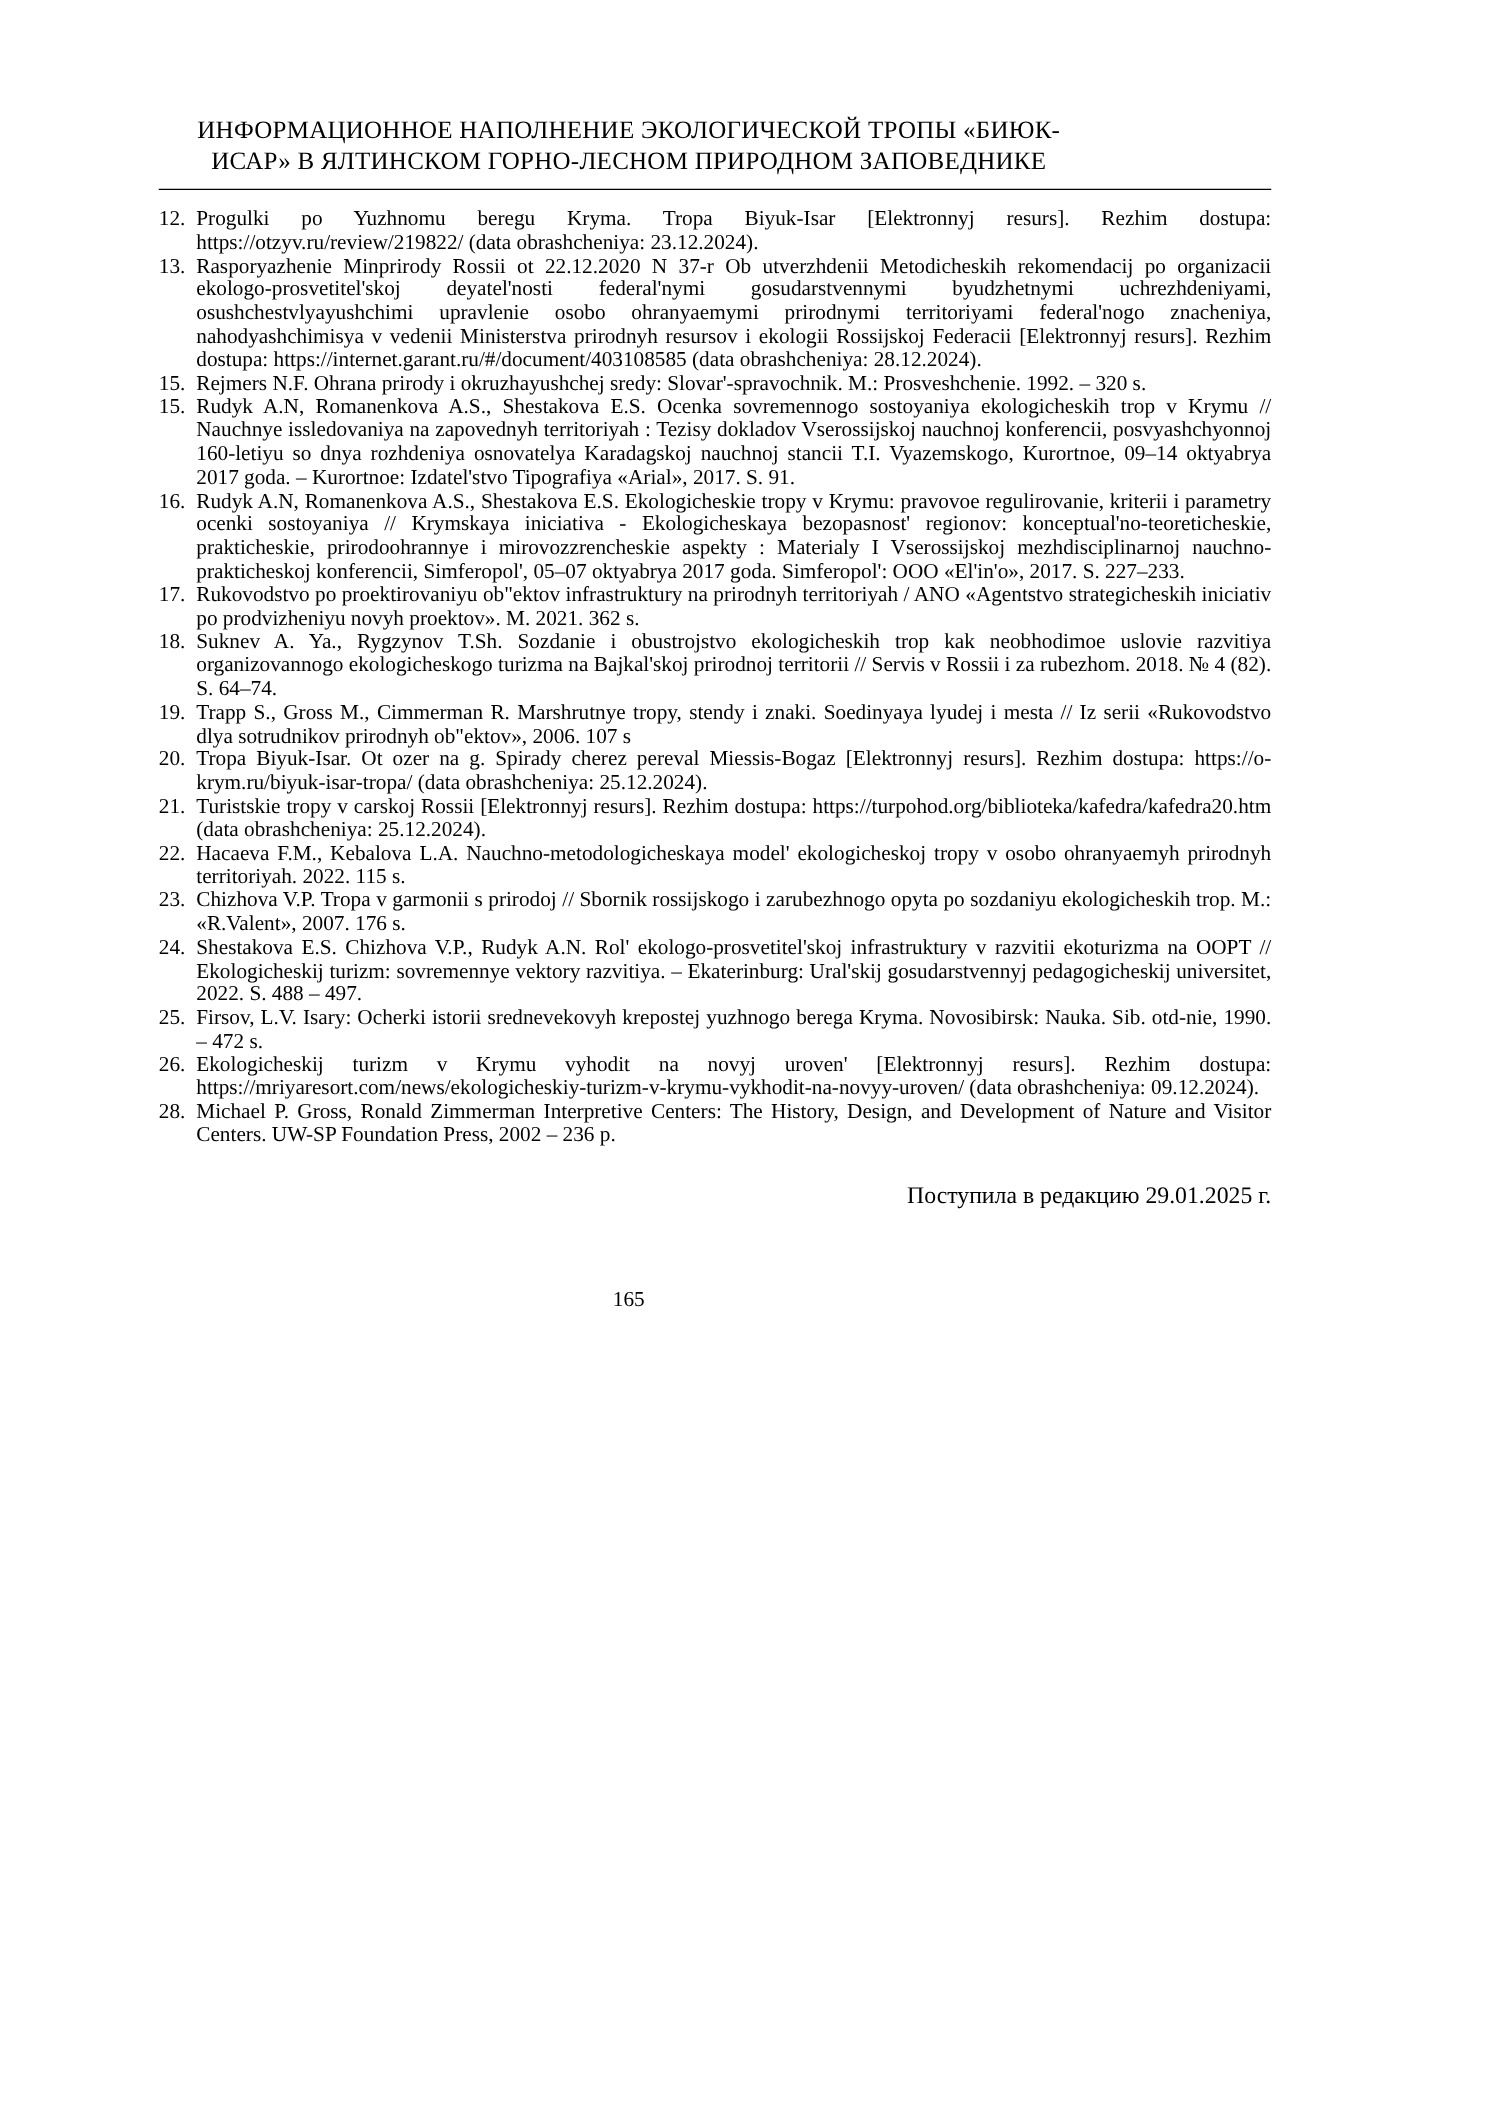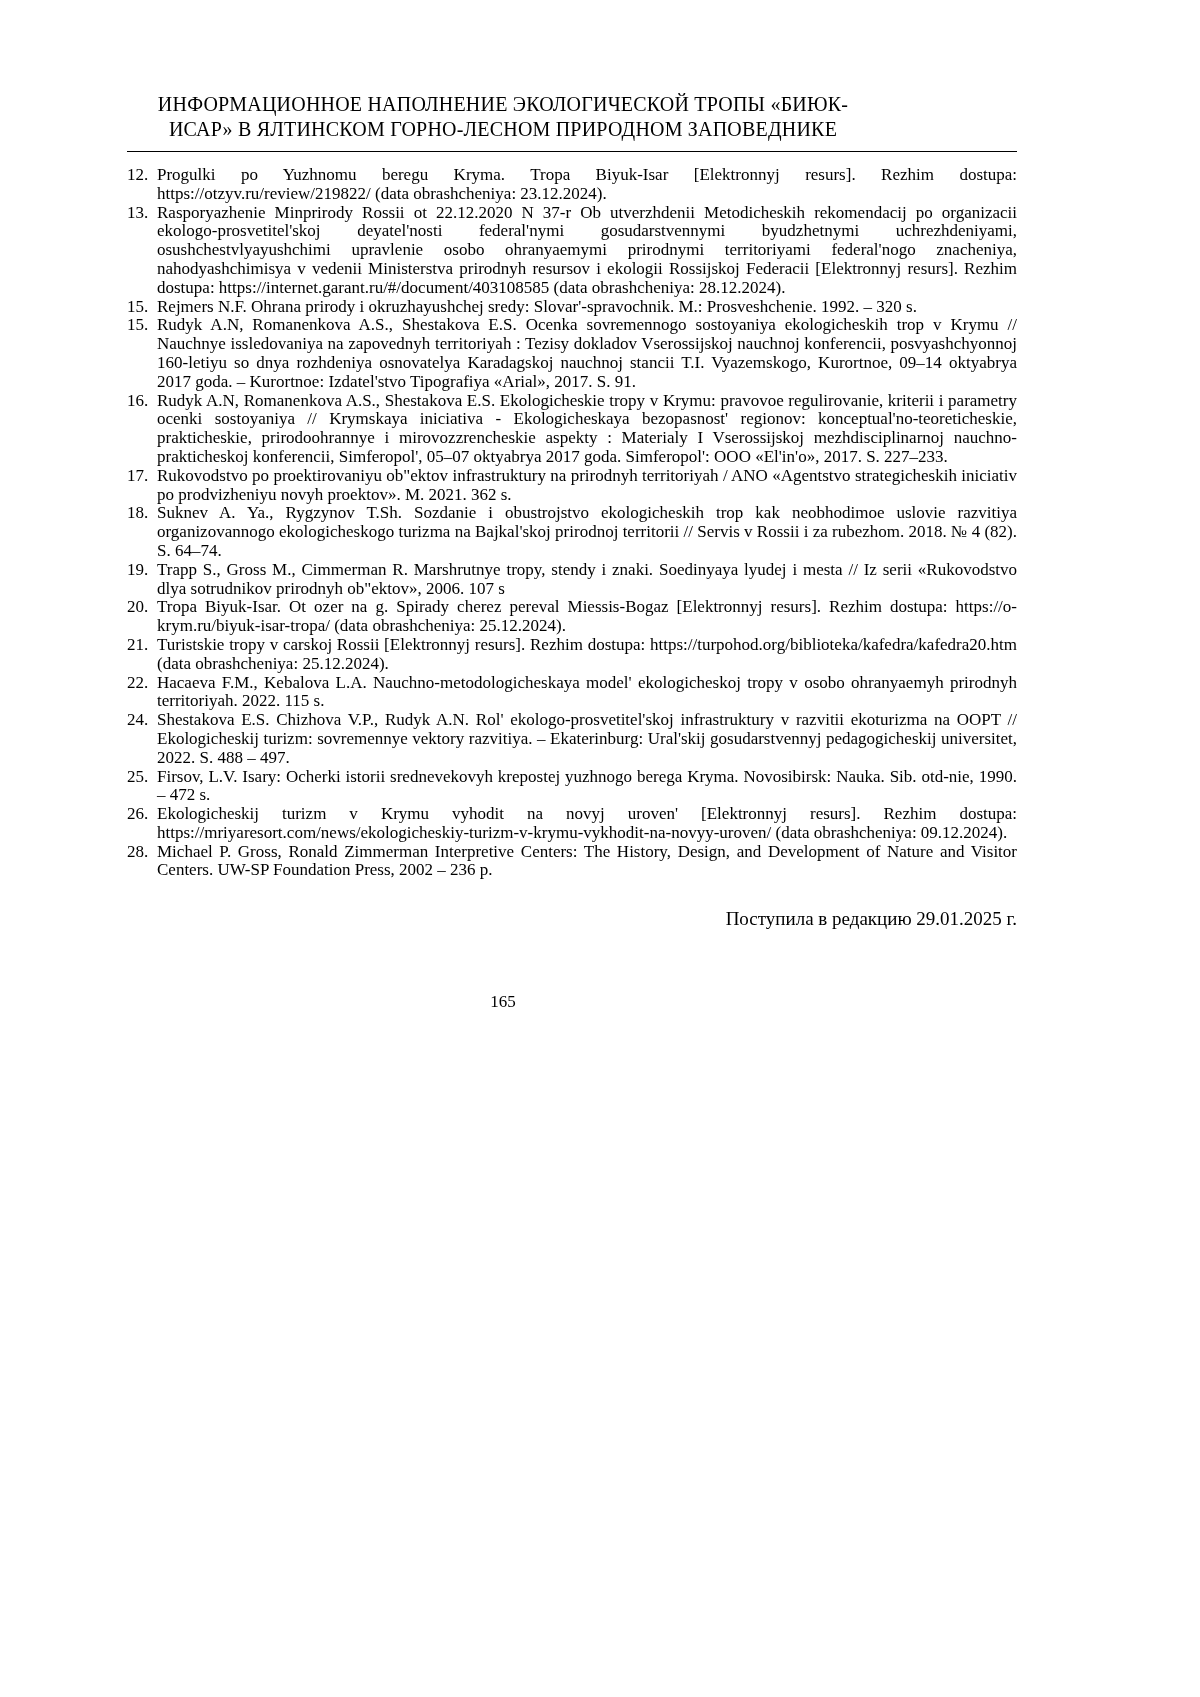--- a/index.html
+++ b/index.html
@@ -88,20 +88,21 @@
         <li><span class="ref-num">13.</span><span class="ref-text">Rasporyazhenie Minprirody Rossii ot 22.12.2020 N 37-r Ob utverzhdenii Metodicheskih rekomendacij po organizacii ekologo-prosvetitel'skoj deyatel'nosti federal'nymi gosudarstvennymi byudzhetnymi uchrezhdeniyami, osushchestvlyayushchimi upravlenie osobo ohranyaemymi prirodnymi territoriyami federal'nogo znacheniya, nahodyashchimisya v vedenii Ministerstva prirodnyh resursov i ekologii Rossijskoj Federacii [Elektronnyj resurs]. Rezhim dostupa: https://internet.garant.ru/#/document/403108585 (data obrashcheniya: 28.12.2024).</span></li>
         <li><span class="ref-num">15.</span><span class="ref-text">Rejmers N.F. Ohrana prirody i okruzhayushchej sredy: Slovar'-spravochnik.  M.: Prosveshchenie. 1992. – 320 s.</span></li>
         <li><span class="ref-num">15.</span><span class="ref-text">Rudyk A.N, Romanenkova A.S., Shestakova E.S. Ocenka sovremennogo sostoyaniya ekologicheskih trop v Krymu // Nauchnye issledovaniya na zapovednyh territoriyah : Tezisy dokladov Vserossijskoj nauchnoj konferencii, posvyashchyonnoj 160-letiyu so dnya rozhdeniya osnovatelya Karadagskoj nauchnoj stancii T.I. Vyazemskogo, Kurortnoe, 09–14 oktyabrya 2017 goda. – Kurortnoe: Izdatel'stvo Tipografiya «Arial», 2017.  S. 91.</span></li>
         <li><span class="ref-num">16.</span><span class="ref-text">Rudyk A.N, Romanenkova A.S., Shestakova E.S. Ekologicheskie tropy v Krymu: pravovoe regulirovanie, kriterii i parametry ocenki sostoyaniya // Krymskaya iniciativa - Ekologicheskaya bezopasnost' regionov: konceptual'no-teoreticheskie, prakticheskie, prirodoohrannye i mirovozzrencheskie aspekty : Materialy  I Vserossijskoj  mezhdisciplinarnoj  nauchno-prakticheskoj  konferencii, Simferopol', 05–07 oktyabrya 2017 goda. Simferopol': OOO «El'in'o», 2017. S. 227–233.</span></li>
         <li><span class="ref-num">17.</span><span class="ref-text">Rukovodstvo po proektirovaniyu ob"ektov infrastruktury na prirodnyh territoriyah / ANO «Agentstvo strategicheskih iniciativ po prodvizheniyu novyh proektov». M. 2021. 362 s.</span></li>
         <li><span class="ref-num">18.</span><span class="ref-text">Suknev A. Ya., Rygzynov T.Sh. Sozdanie i obustrojstvo ekologicheskih trop kak neobhodimoe uslovie razvitiya organizovannogo ekologicheskogo turizma na Bajkal'skoj prirodnoj territorii // Servis v Rossii i za rubezhom. 2018.  № 4 (82). S. 64–74.</span></li>
         <li><span class="ref-num">19.</span><span class="ref-text">Trapp S., Gross M., Cimmerman R. Marshrutnye tropy, stendy i znaki. Soedinyaya lyudej i mesta // Iz serii «Rukovodstvo dlya sotrudnikov prirodnyh ob"ektov», 2006. 107 s</span></li>
         <li><span class="ref-num">20.</span><span class="ref-text">Tropa Biyuk-Isar. Ot ozer na g. Spirady cherez pereval Miessis-Bogaz [Elektronnyj resurs]. Rezhim dostupa: https://o-krym.ru/biyuk-isar-tropa/ (data obrashcheniya: 25.12.2024).</span></li>
         <li><span class="ref-num">21.</span><span class="ref-text">Turistskie tropy v carskoj Rossii [Elektronnyj resurs]. Rezhim dostupa: https://turpohod.org/biblioteka/kafedra/kafedra20.htm (data obrashcheniya: 25.12.2024).</span></li>
         <li><span class="ref-num">22.</span><span class="ref-text">Hacaeva F.M., Kebalova L.A. Nauchno-metodologicheskaya model' ekologicheskoj tropy v osobo ohranyaemyh prirodnyh territoriyah. 2022. 115 s.</span></li>
+        <li><span class="ref-num">23.</span><span class="ref-text">Chizhova V.P. Tropa v garmonii s prirodoj // Sbornik rossijskogo i zarubezhnogo opyta po sozdaniyu ekologicheskih trop. M.: «R.Valent», 2007. 176 s.</span></li>
         <li><span class="ref-num">24.</span><span class="ref-text">Shestakova E.S. Chizhova V.P., Rudyk A.N. Rol' ekologo-prosvetitel'skoj infrastruktury v razvitii ekoturizma na OOPT // Ekologicheskij turizm: sovremennye vektory razvitiya. – Ekaterinburg: Ural'skij gosudarstvennyj pedagogicheskij universitet, 2022. S. 488 – 497.</span></li>
         <li><span class="ref-num">25.</span><span class="ref-text">Firsov, L.V. Isary: Ocherki istorii srednevekovyh krepostej yuzhnogo berega Kryma. Novosibirsk: Nauka. Sib. otd-nie, 1990. – 472 s.</span></li>
         <li><span class="ref-num">26.</span><span class="ref-text">Ekologicheskij turizm v Krymu vyhodit na novyj uroven' [Elektronnyj resurs]. Rezhim dostupa: https://mriyaresort.com/news/ekologicheskiy-turizm-v-krymu-vykhodit-na-novyy-uroven/ (data obrashcheniya: 09.12.2024).</span></li>
         <li><span class="ref-num">28.</span><span class="ref-text">Michael P. Gross, Ronald Zimmerman Interpretive Centers: The History, Design, and Development of Nature and Visitor Centers. UW-SP Foundation Press, 2002 – 236 p.</span></li>
       </ol>
 
     <div class="received-note">Поступила в редакцию 29.01.2025 г.</div>
 
     <div class="page-number-wrap">
       <span class="page-number">165</span>

